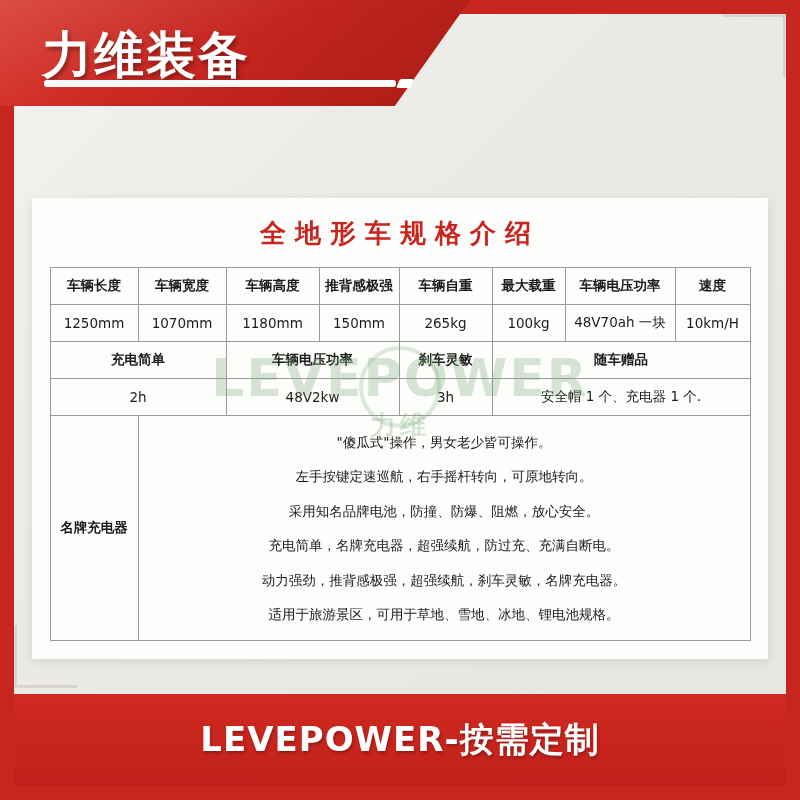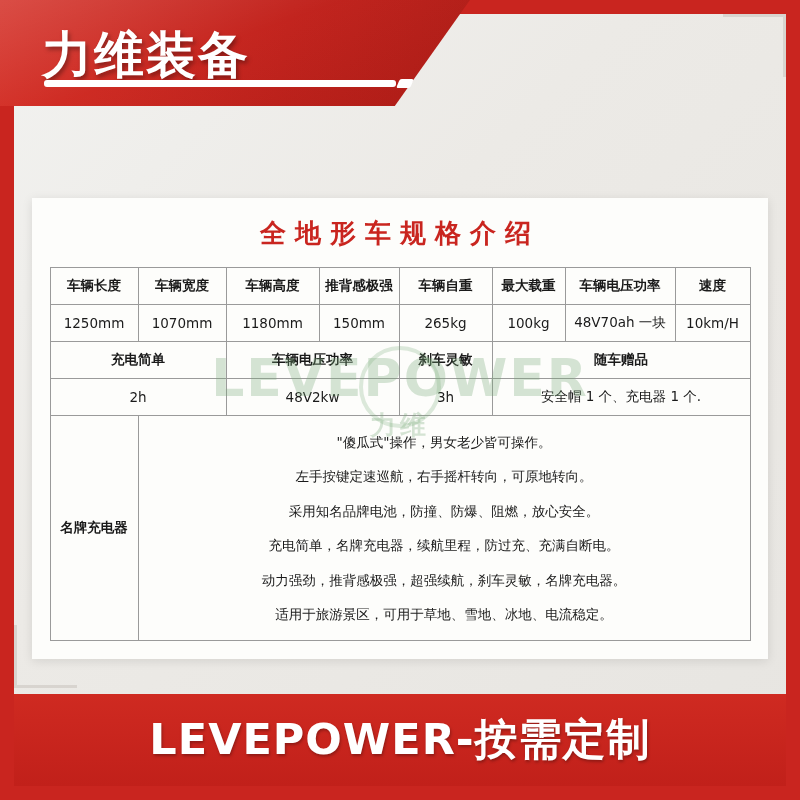--- a/index.html
+++ b/index.html
@@ -106,21 +106,21 @@
     bottom: 14px;
     height: 92px;
     background: linear-gradient(180deg, #cf2a21 0%, #c1201a 100%);
     display: flex;
     align-items: center;
     justify-content: center;
     z-index: 3;
   }
   .bottom-band-text {
     color: #ffffff;
-    font-size: 43px;
+    font-size: 34px;
     font-weight: bold;
     letter-spacing: 1px;
     font-family: "DejaVu Sans", "Liberation Sans", sans-serif;
     text-shadow: 1px 2px 3px rgba(0,0,0,0.28);
   }
   .corner-tl, .corner-tr, .corner-bl, .corner-br {
     position: absolute;
     width: 60px;
     height: 60px;
     z-index: 2;
@@ -290,23 +290,23 @@
           <td colspan="2">48V2kw</td>
           <td>3h</td>
           <td colspan="3">安全帽 1 个、充电器 1 个.</td>
         </tr>
         <tr>
           <td class="desc-label">名牌充电器</td>
           <td class="desc-body" colspan="7">
             <p>"傻瓜式"操作，男女老少皆可操作。</p>
             <p>左手按键定速巡航，右手摇杆转向，可原地转向。</p>
             <p>采用知名品牌电池，防撞、防爆、阻燃，放心安全。</p>
-            <p>充电简单，名牌充电器，续航里程，防过充、充满自断电。</p>
+            <p>充电简单，名牌充电器，超强续航，防过充、充满自断电。</p>
             <p>动力强劲，推背感极强，超强续航，刹车灵敏，名牌充电器。</p>
-            <p>适用于旅游景区，可用于草地、雪地、冰地、电流稳定。</p>
+            <p>适用于旅游景区，可用于草地、雪地、冰地、锂电池规格。</p>
           </td>
         </tr>
       </tbody>
     </table>
   </div>
 
   <div class="watermark">
     <div class="wm-badge"></div>
     <div class="wm-text">LEVEPOWER</div>
     <div class="wm-sub">力维</div>

